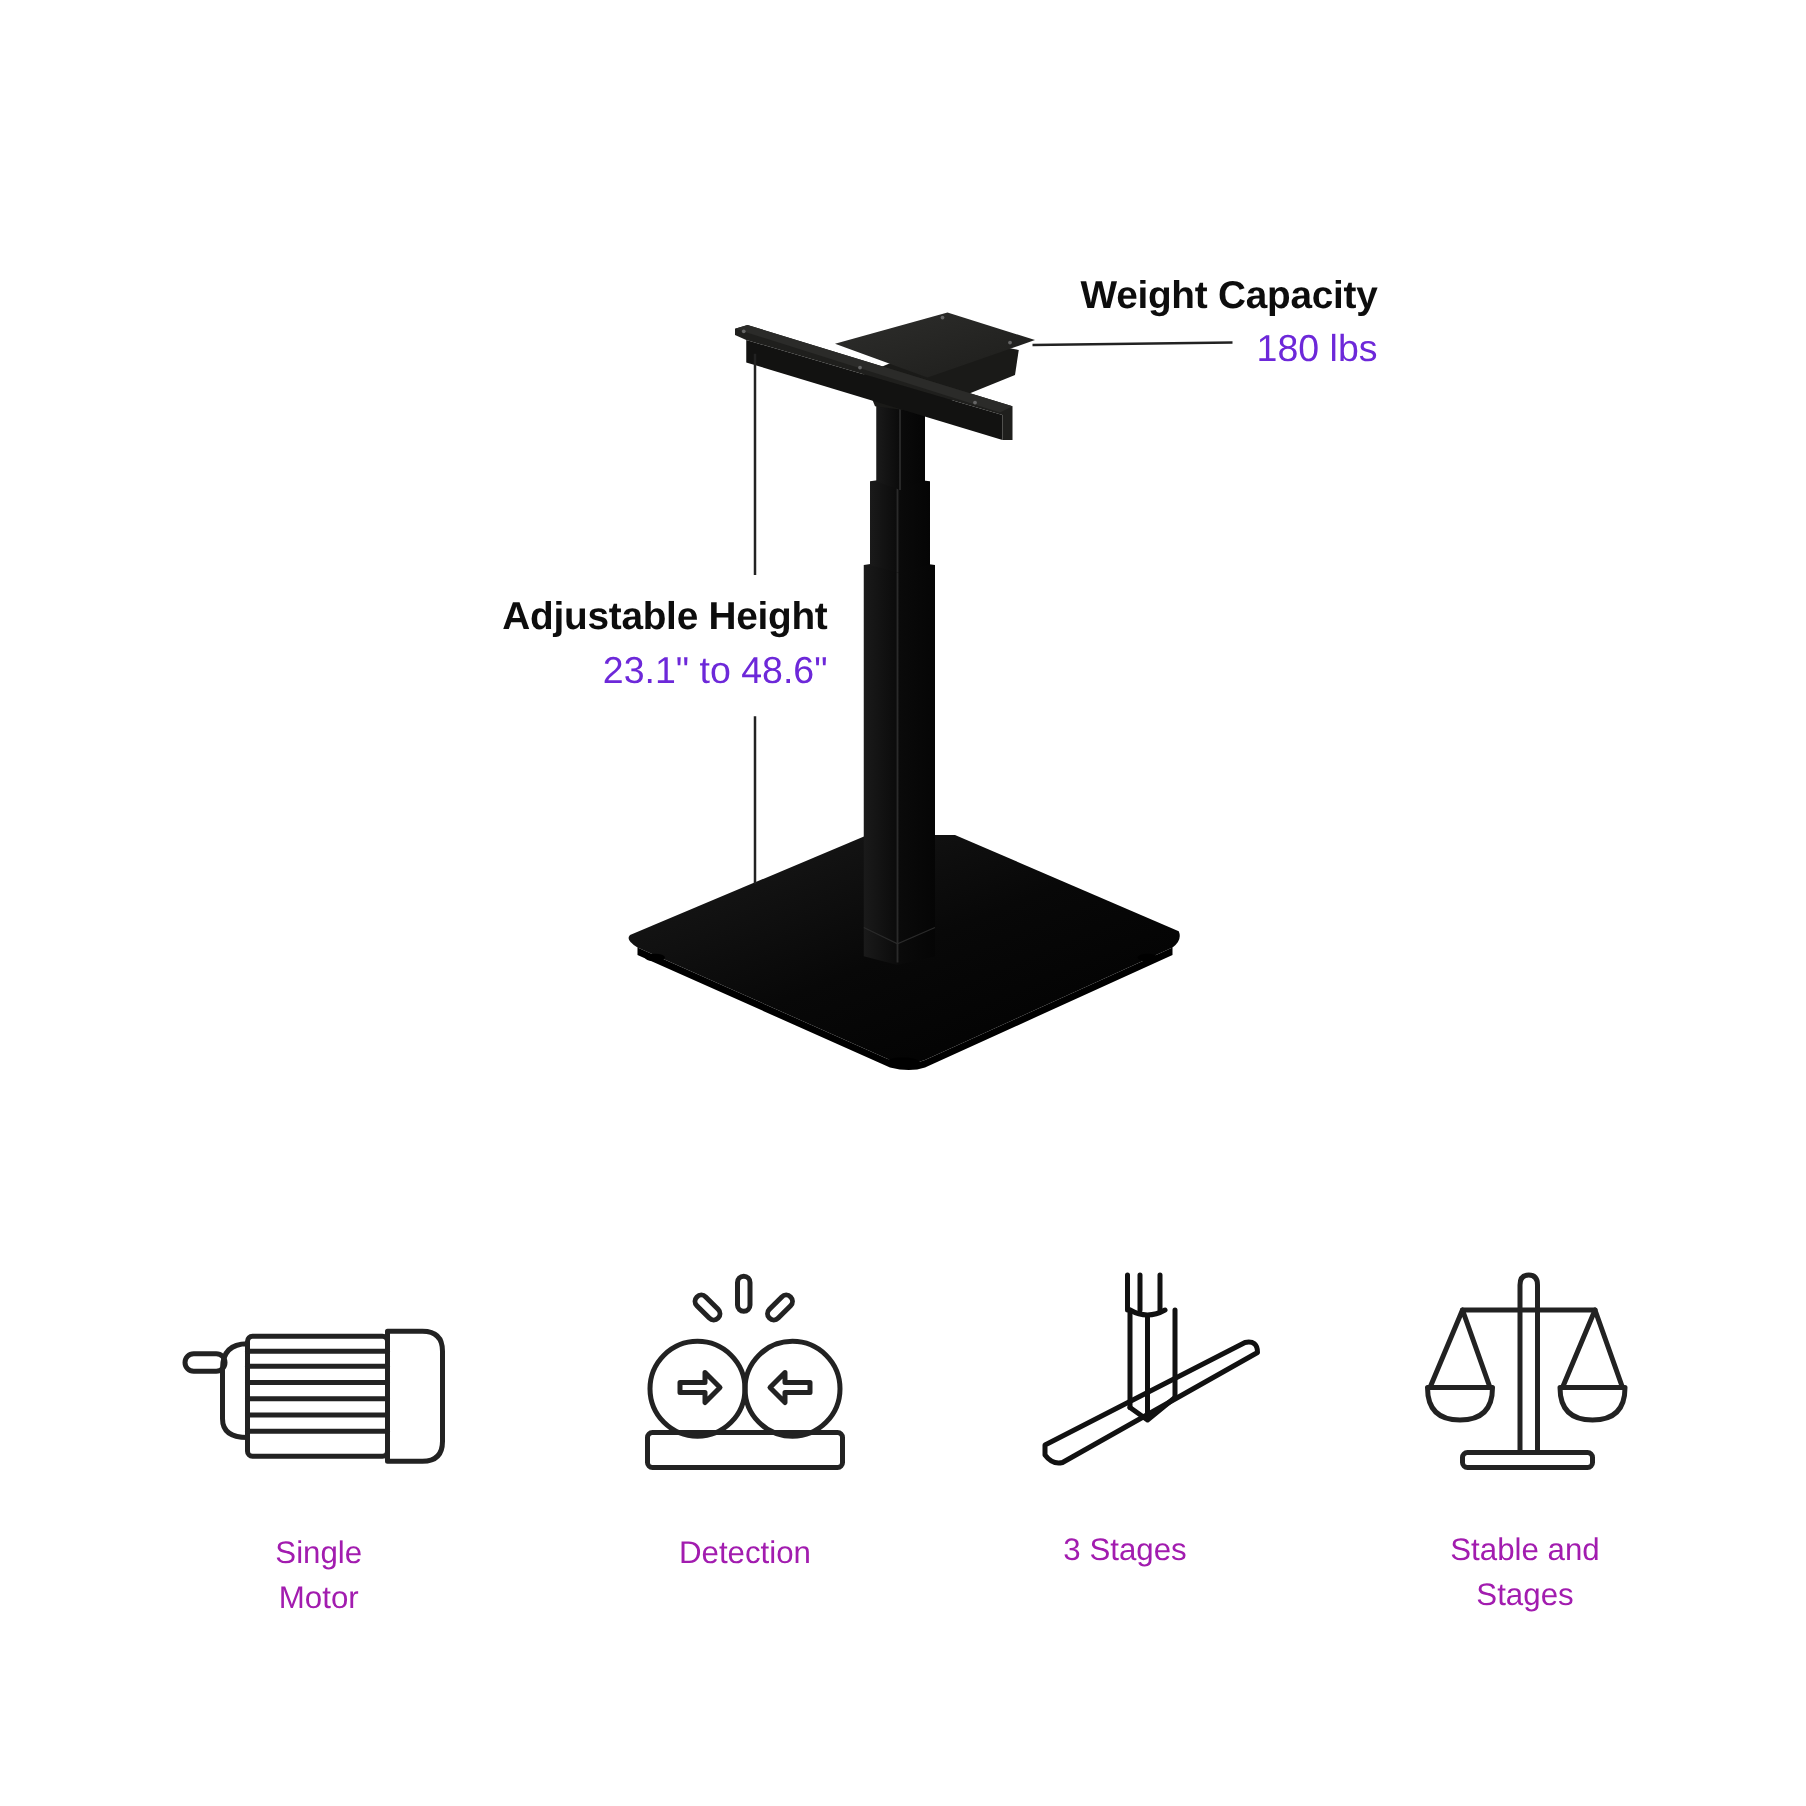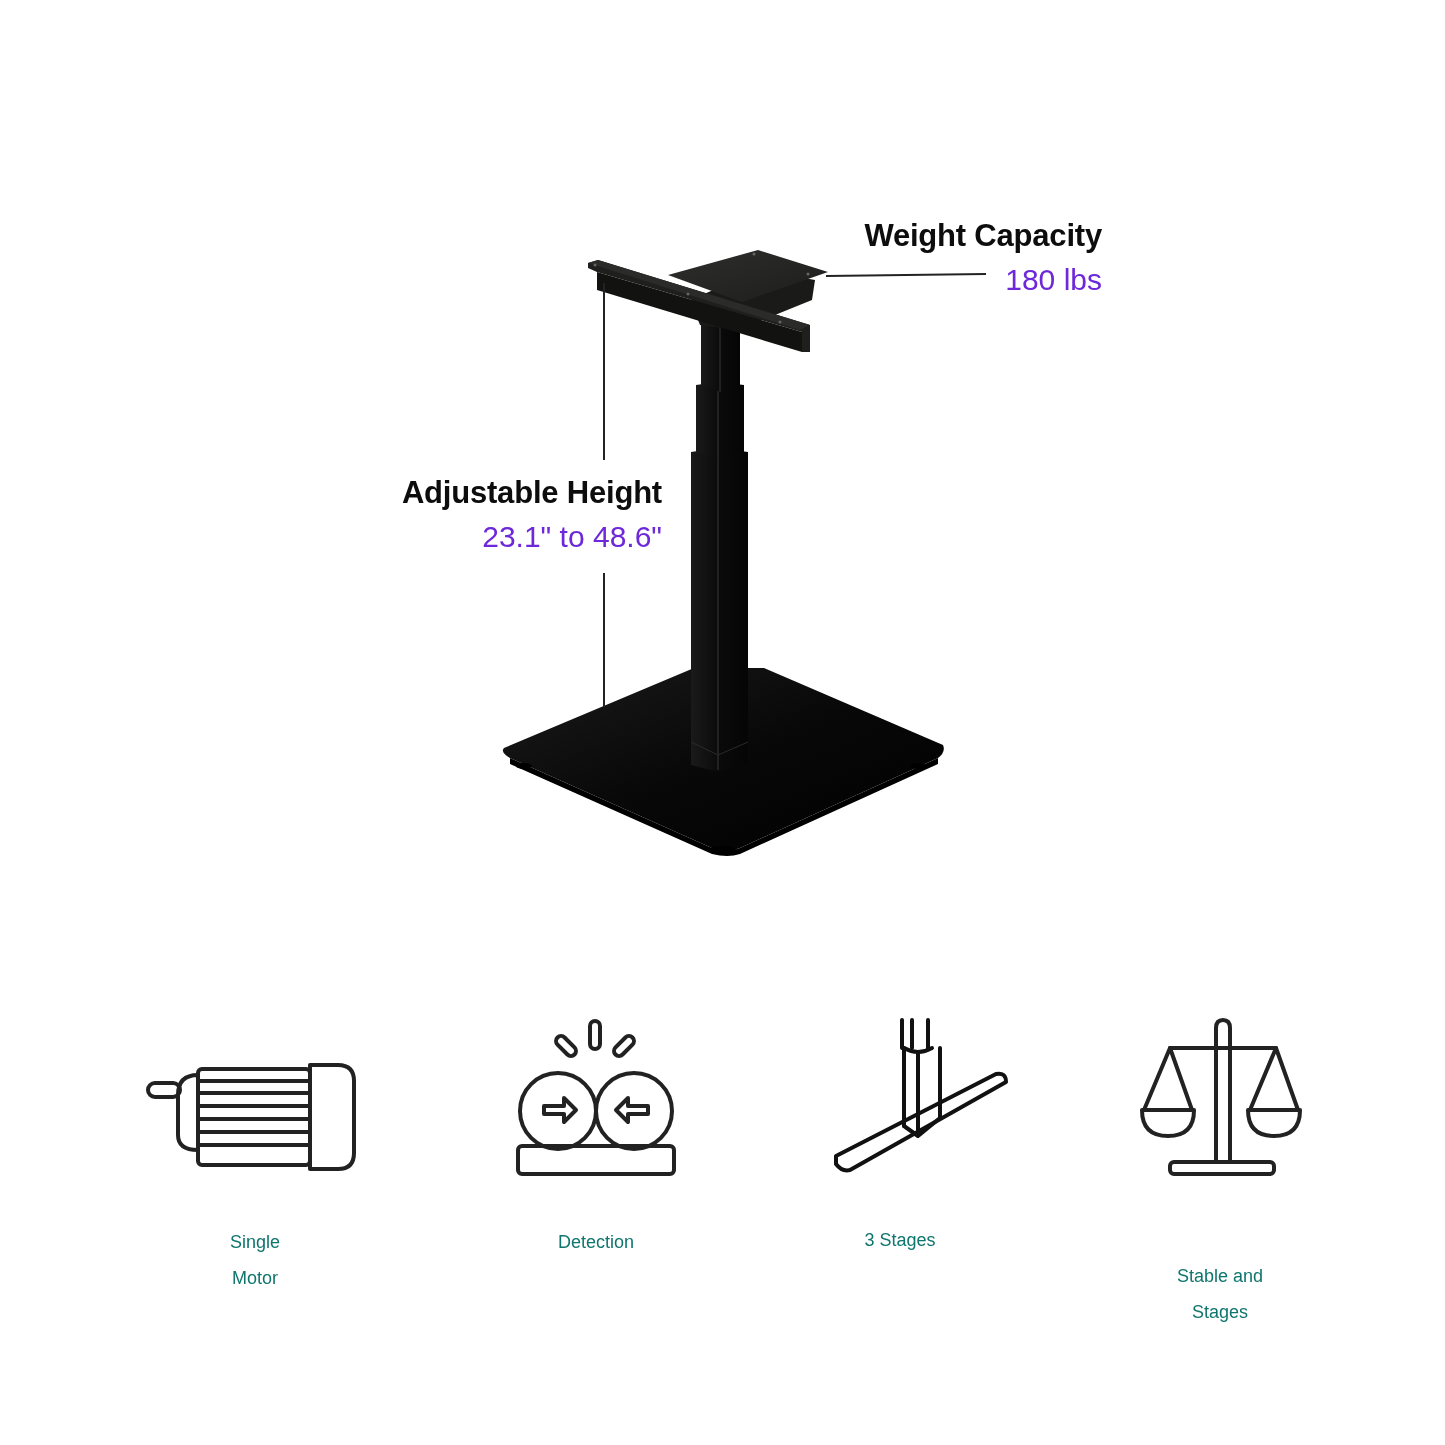--- a/index.html
+++ b/index.html
@@ -2,21 +2,21 @@
 <html><head>
 <meta charset="utf-8">
 <style>
   html, body { margin: 0; padding: 0; background: #ffffff; }
   body { width: 1445px; height: 1445px; position: relative; overflow: hidden;
          font-family: "Liberation Sans", "DejaVu Sans", sans-serif; color: #111; }
   .abs { position: absolute; }
   .spec-title { font-weight: bold; font-size: 31px; color: #0d0d0d; letter-spacing: -0.2px; white-space: nowrap; }
   .spec-value { font-size: 30px; color: #6d28d9; white-space: nowrap; }
   .right { text-align: right; }
-  .feature-label { font-size: 18px; color: #0f766e; text-align: center; line-height: 36px; width: 260px; }
+  .feature-label { font-size: 25px; color: #a21caf; text-align: center; line-height: 36px; width: 260px; }
   svg { position: absolute; overflow: visible; }
 </style>
 </head>
 <body>
 
 <svg width="1445" height="900" style="left:0;top:0;">
   <defs>
     <linearGradient id="colL" x1="0" x2="1">
       <stop offset="0" stop-color="#1a1a1a"></stop>
         <stop offset="0.5" stop-color="#0a0a0a"></stop>
@@ -121,17 +121,17 @@
   <div class="abs feature-label" style="left:125px;top:1224px;">
     <div>Single</div>
     <div>Motor</div>
   </div>
   <div class="abs feature-label" style="left:466px;top:1224px;">
     <div>Detection</div>
   </div>
   <div class="abs feature-label" style="left:770px;top:1222px;">
     <div>3 Stages</div>
   </div>
-  <div class="abs feature-label" style="left:1090px;top:1222px;margin-top:36px;">
+  <div class="abs feature-label" style="left:1090px;top:1222px;">
     <div>Stable and</div>
     <div>Stages</div>
   </div>
 </div>
 
 </body></html>

